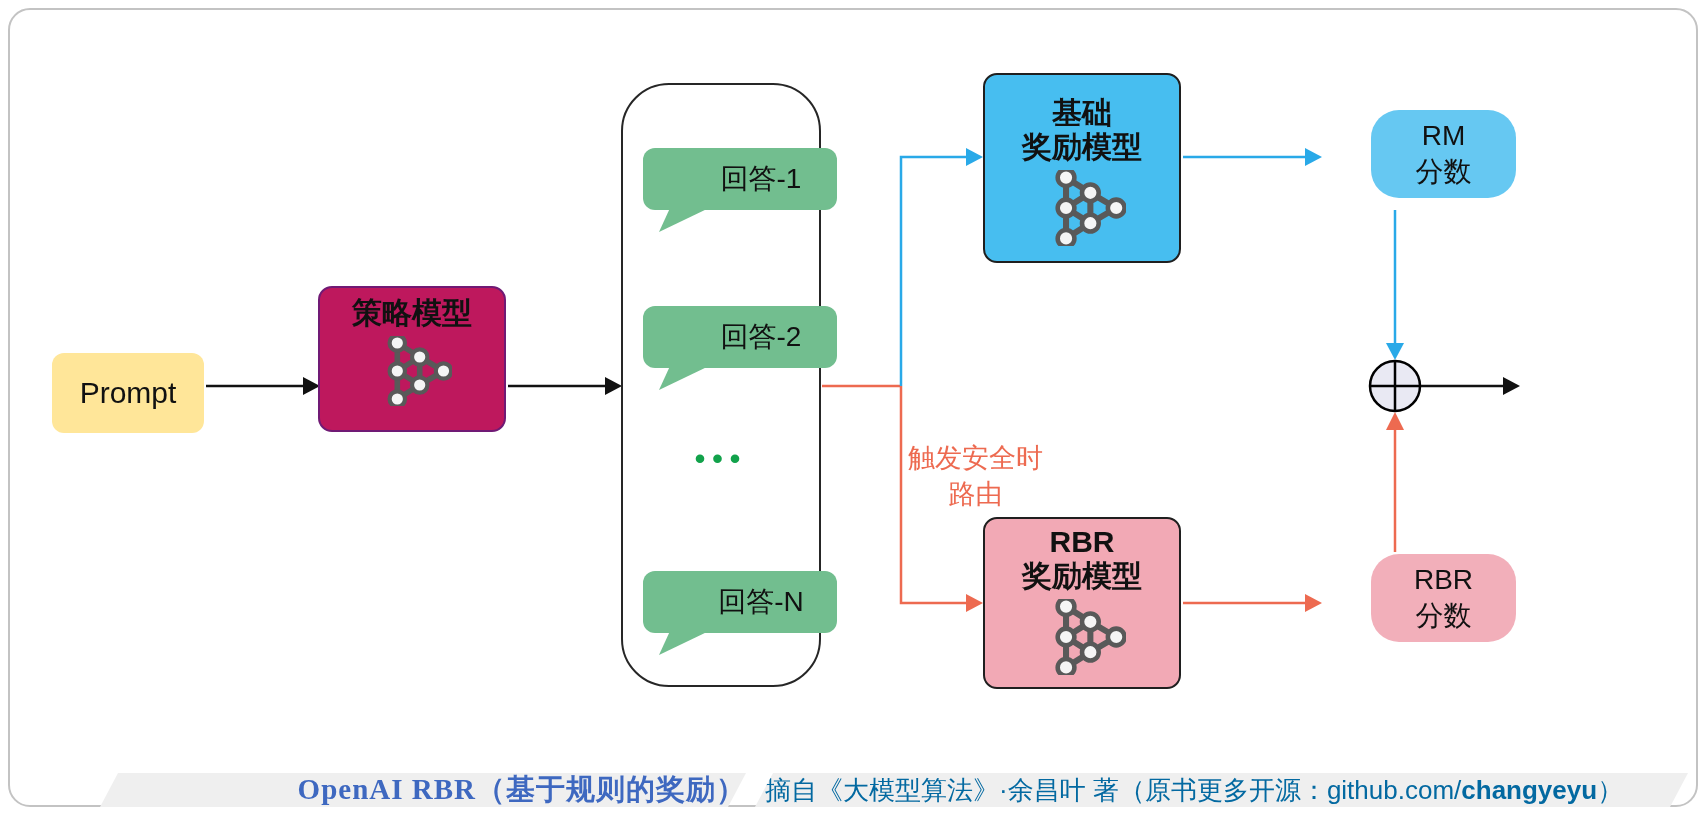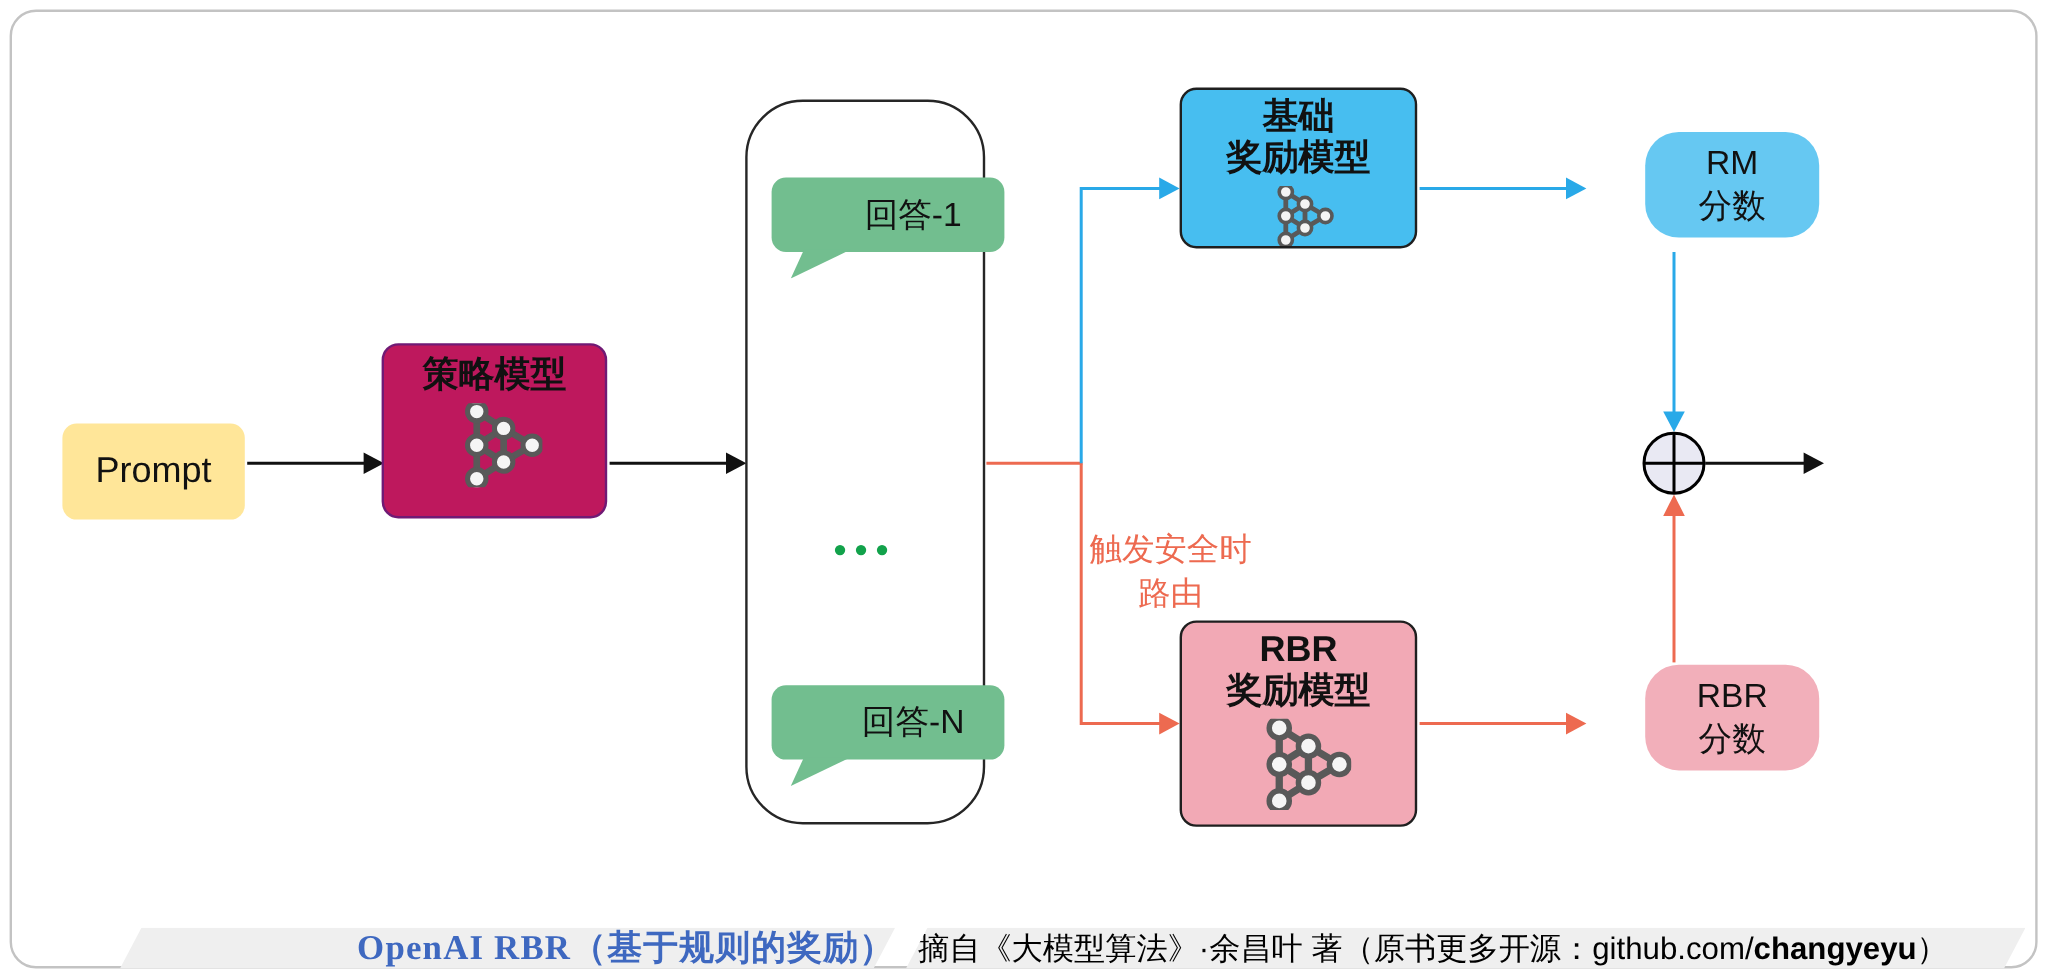--- a/index.html
+++ b/index.html
@@ -16,40 +16,40 @@
   .policy{left:318px;top:286px;width:188px;height:146px;background:#be185d;border:2px solid #701a75;
           border-radius:14px;justify-content:flex-start;padding-top:8px;}
   .model-title{font-weight:bold;font-size:30px;line-height:34px;}
   .answers{left:621px;top:83px;width:200px;height:604px;border:2.5px solid #262626;
            border-radius:48px;background:#ffffff;}
   .bubble{position:absolute;left:643px;width:152px;height:62px;background:#72be8f;border-radius:12px;
           display:flex;align-items:center;justify-content:center;font-size:28px;padding-left:42px;}
   .bubble .tail{position:absolute;left:14px;top:60px;}
   .dots{position:absolute;left:621px;top:442px;width:200px;text-align:center;color:#12a24b;
         font-size:30px;font-weight:bold;letter-spacing:7px;}
-  .base-rm{left:983px;top:73px;width:198px;height:134px;background:#47bef0;border:2px solid #1f1f1f;
+  .base-rm{left:983px;top:73px;width:198px;height:190px;background:#47bef0;border:2px solid #1f1f1f;
            border-radius:14px;justify-content:center;padding-top:6px;}
   .rbr{left:983px;top:517px;width:198px;height:172px;background:#f2a9b5;border:2px solid #1f1f1f;
        border-radius:14px;justify-content:flex-start;padding-top:6px;}
   .score{width:145px;height:88px;border-radius:28px;font-size:28px;line-height:36px;margin-left:48px;}
   .rm-score{left:1323px;top:110px;background:#66c8f2;}
   .rbr-score{left:1323px;top:554px;background:#f2afba;}
   .total{left:1521px;top:337px;width:144px;height:96px;background:#ffe49c;border-radius:16px;
          font-size:30px;}
   .route{position:absolute;left:908px;top:440px;color:#ed6a50;font-size:27px;line-height:36px;
          text-align:center;}
   .nn{margin-top:6px;}
   .band{position:absolute;top:773px;height:34px;background:#efefef;
         clip-path:polygon(18px 0,100% 0,calc(100% - 18px) 100%,0 100%);
         display:flex;align-items:center;}
   .band1{left:100px;width:646px;justify-content:flex-end;}
   .band2{left:755px;width:933px;padding-left:10px;box-sizing:border-box;}
   .footer-title{font-family:"Liberation Serif","DejaVu Serif",serif;font-weight:bold;
                 color:#3e68c0;font-size:29px;letter-spacing:1px;}
-  .attr{color:#000000;font-size:26px;white-space:nowrap;}
+  .attr{color:#0369a1;font-size:26px;white-space:nowrap;}
   .attr b{font-weight:bold;}
 </style>
 </head>
 <body>
 
 <div class="stage">
   <div class="frame"></div>
 
   <svg class="connectors">
     <g>
@@ -120,20 +120,26 @@
 
   <div class="box answers"></div>
 
   <div class="bubble" style="top:148px;">
     <span>回答-1</span>
     <svg class="tail" width="52" height="24" viewBox="0 0 52 24">
       <polygon points="2,24 13,0 52,0" fill="#72be8f"></polygon>
     </svg>
   </div>
 
+  <div class="bubble" style="top:306px;">
+    <span>回答-2</span>
+    <svg class="tail" width="52" height="24" viewBox="0 0 52 24">
+      <polygon points="2,24 13,0 52,0" fill="#72be8f"></polygon>
+    </svg>
+  </div>
 
   <div class="dots">•••</div>
 
   <div class="bubble" style="top:571px;">
     <span>回答-N</span>
     <svg class="tail" width="52" height="24" viewBox="0 0 52 24">
       <polygon points="2,24 13,0 52,0" fill="#72be8f"></polygon>
     </svg>
   </div>
 

